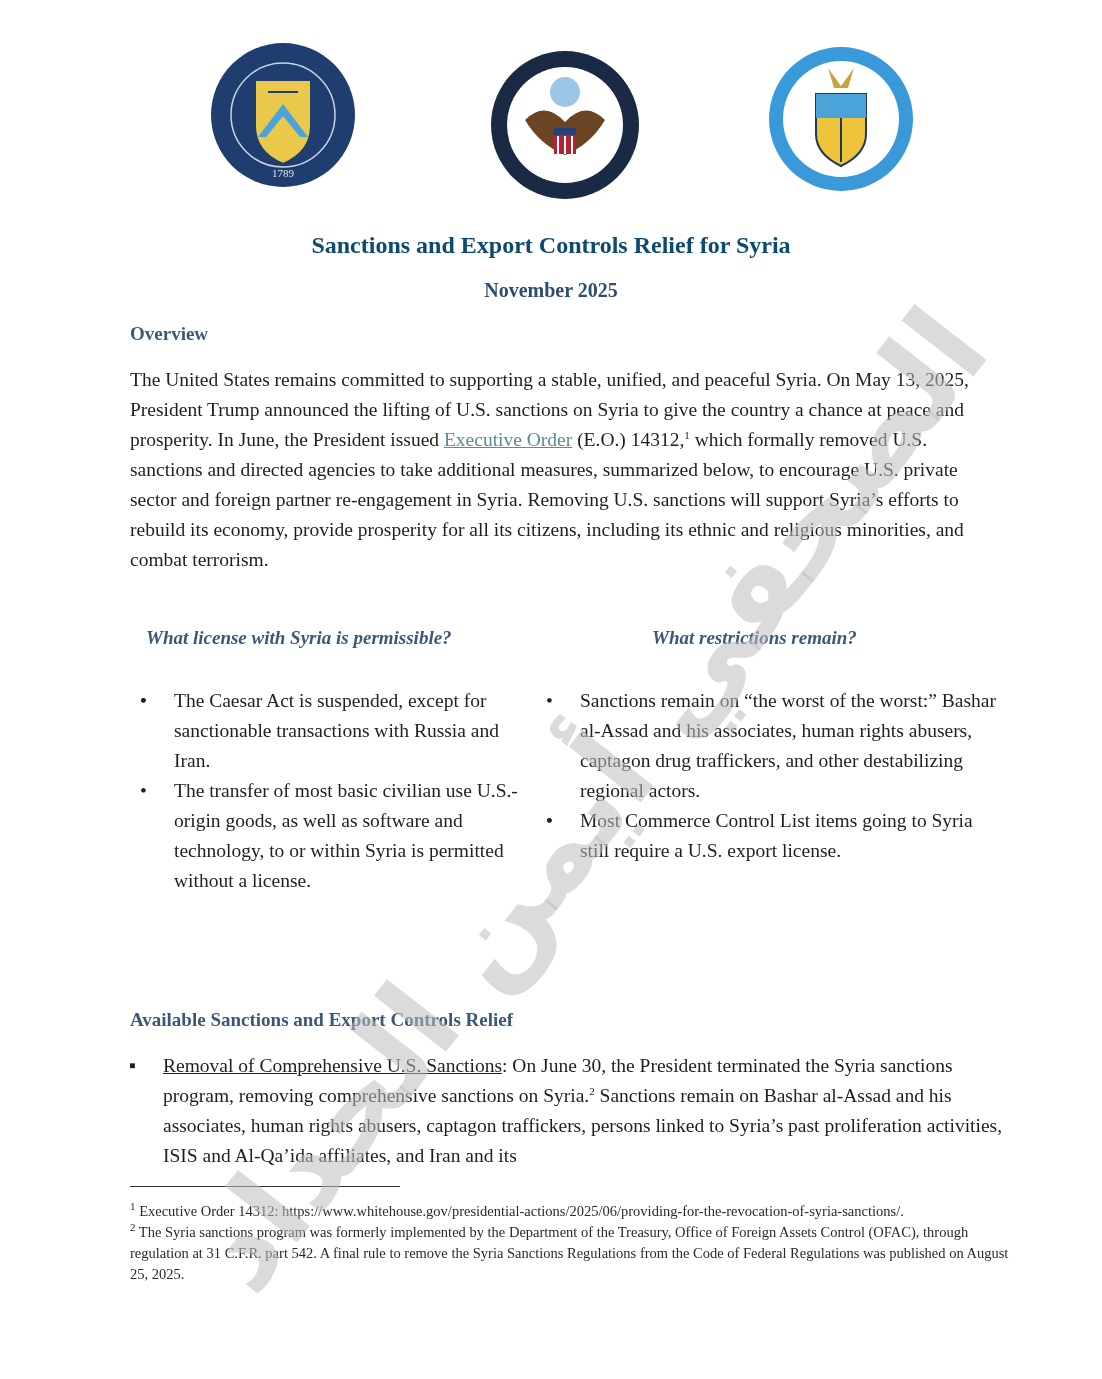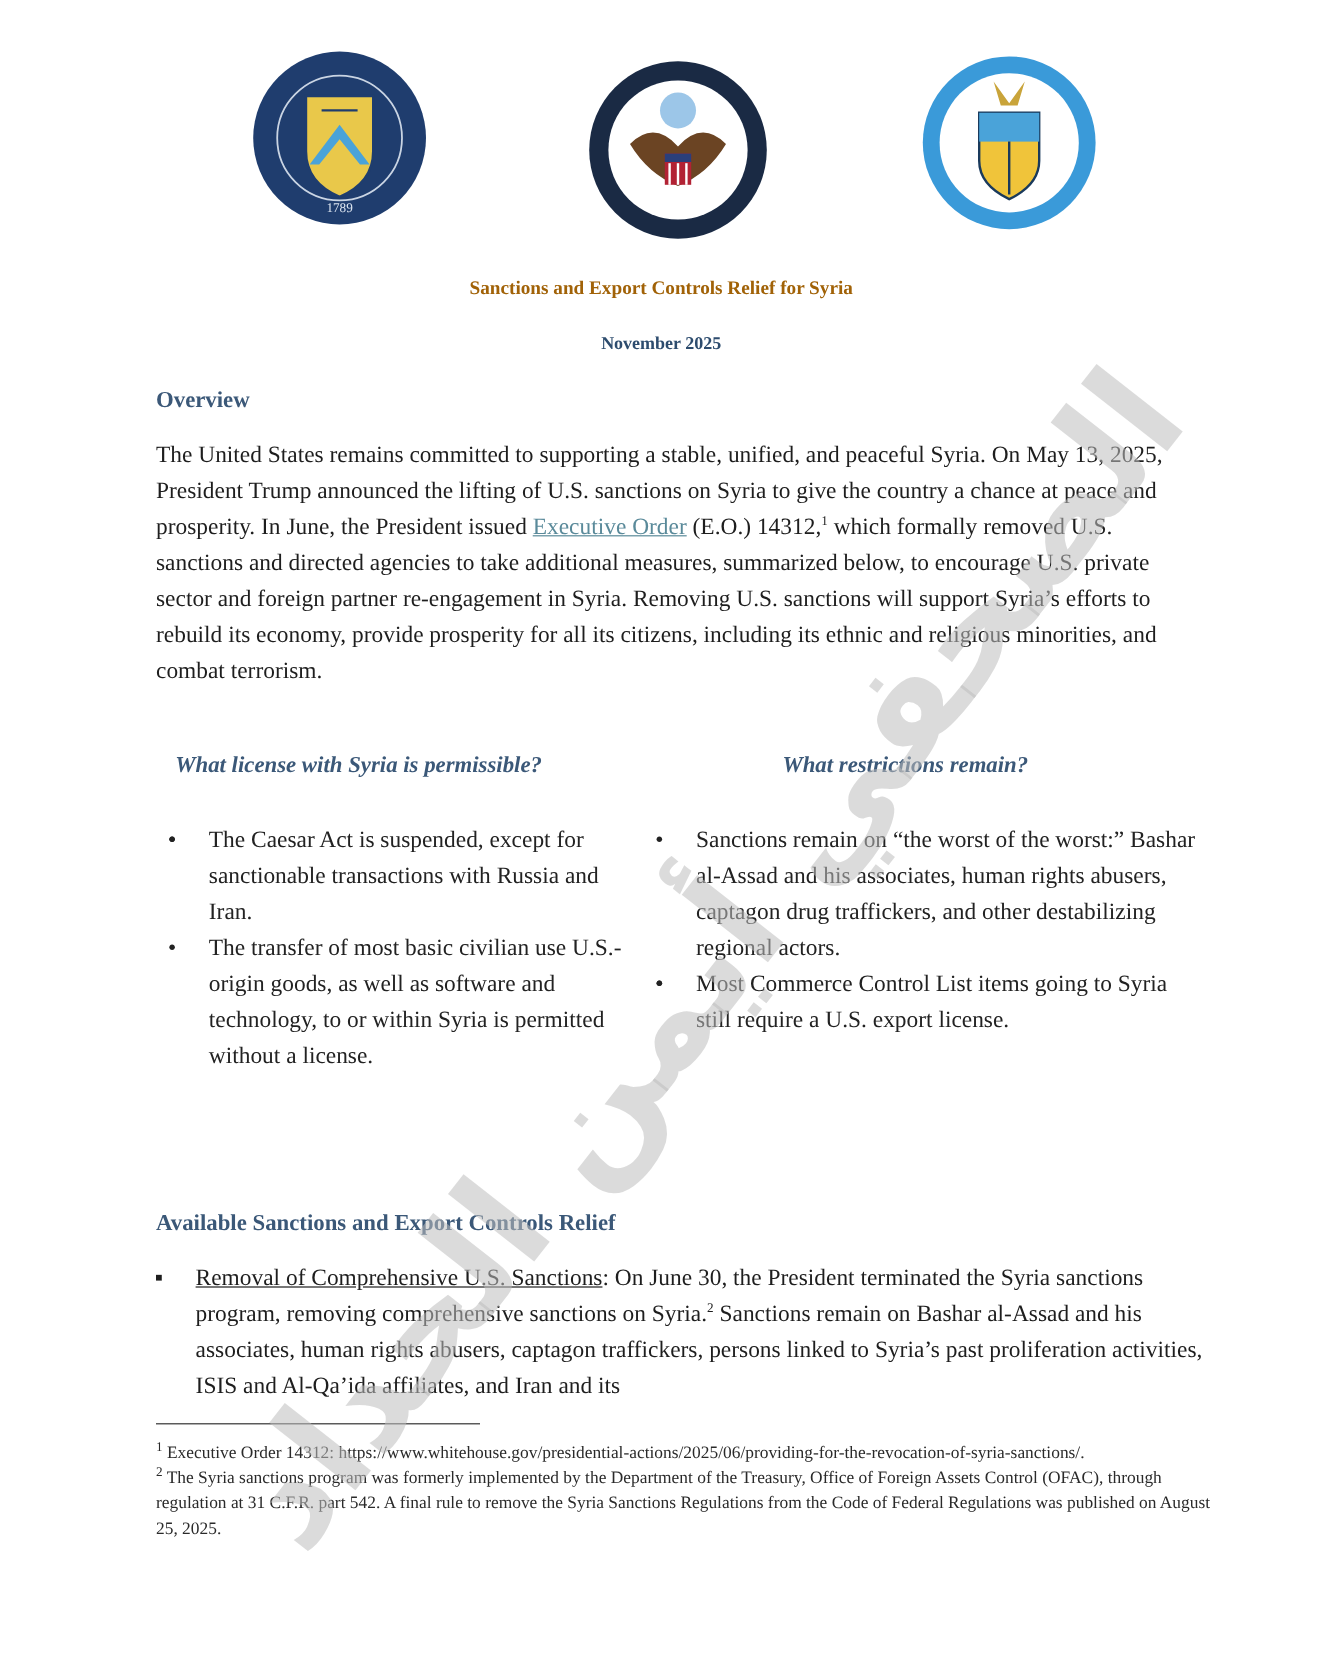--- a/index.html
+++ b/index.html
@@ -5,23 +5,23 @@
     html, body { margin: 0; padding: 0; background: #ffffff; }
     body { width: 1102px; height: 1379px; position: relative; overflow: hidden;
            font-family: "Liberation Serif", "DejaVu Serif", serif; color: #1a1a1a; }
     .seals { position: absolute; top: 40px; left: 0; width: 1090px; height: 150px; }
     .seal { position: absolute; top: 0; width: 146px; height: 146px; border-radius: 50%; }
     .seal svg { width: 100%; height: 100%; }
     .seal.treasury { left: 210px; top: 2px; }
     .seal.state { left: 490px; top: 10px; width: 150px; height: 150px; }
     .seal.commerce { left: 768px; top: 6px; }
     .title { position: absolute; top: 232px; left: 0; width: 1102px; text-align: center;
-             font-weight: bold; font-size: 16px; color: #a16207; }
+             font-weight: bold; font-size: 24px; color: #0c4a6e; }
     .date { position: absolute; top: 279px; left: 0; width: 1102px; text-align: center;
-            font-weight: bold; font-size: 15px; color: #2d4c6e; }
+            font-weight: bold; font-size: 20px; color: #2d4c6e; }
     .h-section { position: absolute; left: 130px; font-weight: bold; font-size: 19px; color: #3b5878; }
     .overview-h { top: 323px; text-align: right; }
     .avail-h { top: 1009px; text-align: center; }
     .body-text { position: absolute; left: 130px; width: 870px; font-size: 19.5px; line-height: 30px; color: #1e1e1e; }
     .overview-p { top: 365px; }
     .link { color: #5a8a9a; text-decoration: underline; }
     sup { font-size: 11px; line-height: 0; }
     .col-h { position: absolute; top: 627px; font-weight: bold; font-style: italic; font-size: 19px; color: #3b5878; }
     .col-h.left { left: 146px; }
     .col-h.right { left: 652px; }

